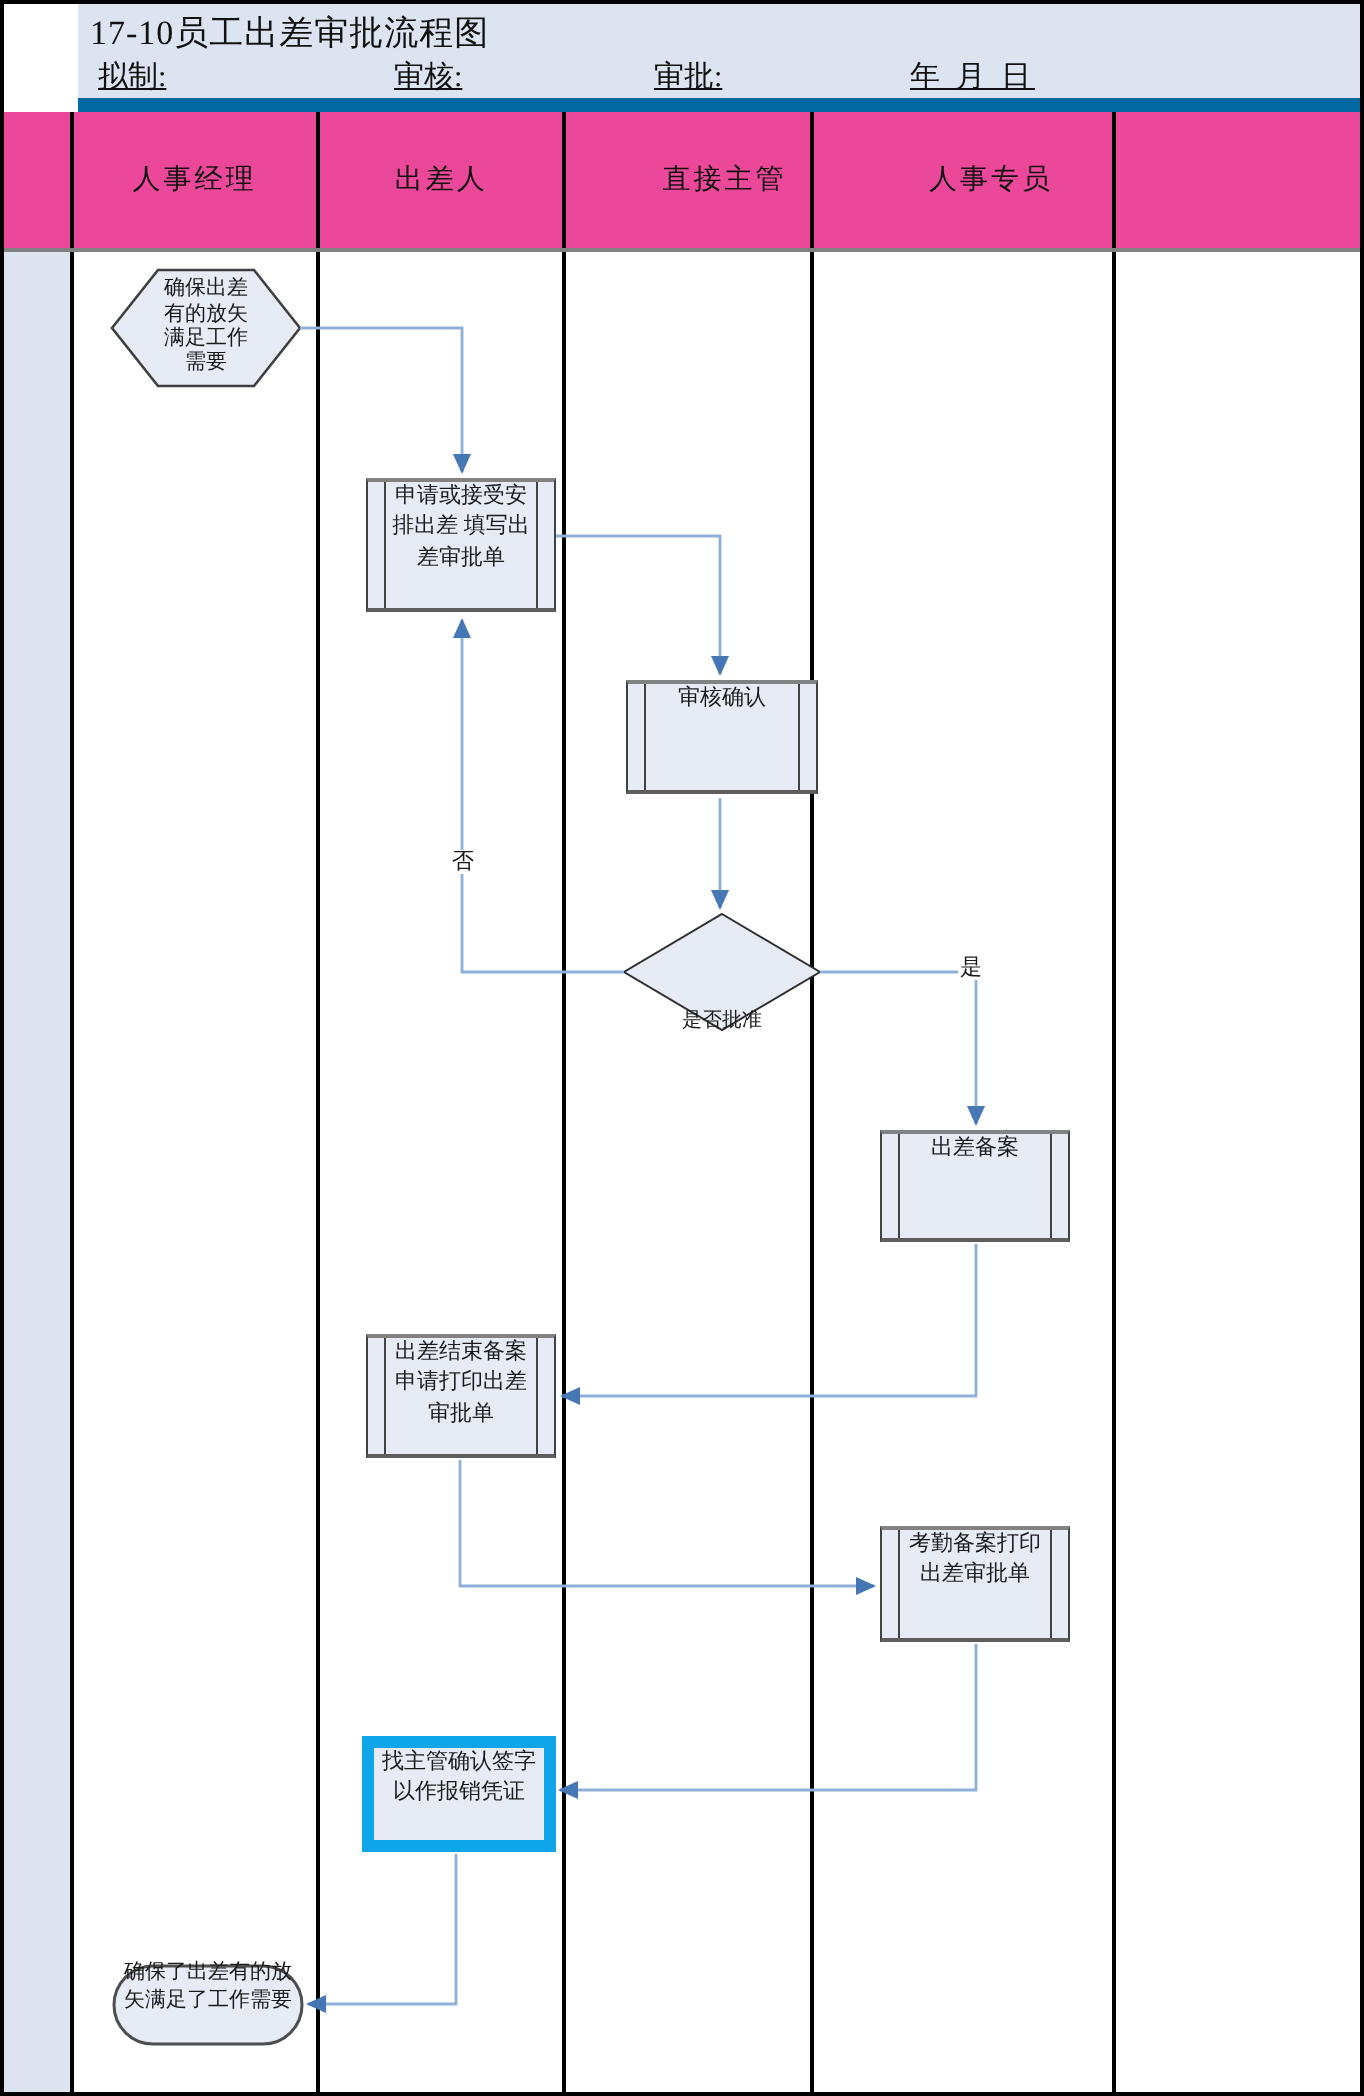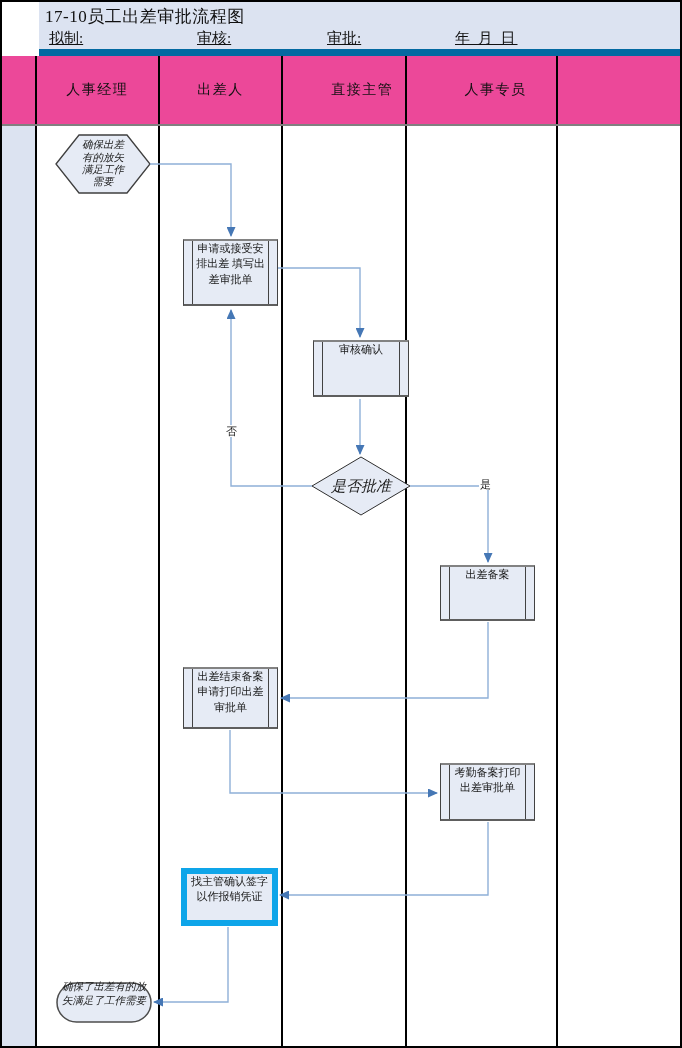--- a/index.html
+++ b/index.html
@@ -54,21 +54,21 @@
   }
   .pbox::before, .pbox::after {
     content:""; position:absolute; top:0; bottom:0; width:1px; background:#424242;
   }
   .pbox::before { left:8px; } .pbox::after { right:8px; }
   .pbox.plain { border:6px solid #0ea5e9; }
   .pbox.plain::before, .pbox.plain::after { display:none; }
   .ptext { font-size:11px; line-height:1.4; color:#1a1a1a; display:inline-block; }
   .shape-label {
     position:absolute; z-index:4; display:flex; align-items:center; justify-content:center;
-    text-align:center; color:#1a1a1a;font-style:italic;
+    text-align:center; color:#1a1a1a;
   }
   .edge-label {
     position:absolute; z-index:4; font-size:11px; color:#1a1a1a;
     background:#fff; padding:0 1px; line-height:1.1;
   }
 </style>
 </head>
 <body>
 
 <div class="page">
@@ -144,20 +144,20 @@
   <div class="pbox" style="left:438px;top:761px;width:95px;height:58px">
     <span class="ptext" style="max-width:73px">考勤备案打印出差审批单</span>
   </div>
 
   <div class="pbox plain" style="left:179px;top:866px;width:97px;height:58px">
     <span class="ptext" style="max-width:90px">找主管确认签字以作报销凭证</span>
   </div>
 
   <div class="shape-label" style="left:78px;top:136px;width:46px;height:52px;font-size:10.5px;line-height:1.18">确保出差有的放矢满足工作需要</div>
 
-  <div class="shape-label" style="left:319px;top:476px;width:80px;height:16px;font-size:15px">是否批准</div>
+  <div class="shape-label" style="left:319px;top:500px;width:80px;height:16px;font-size:10px">是否批准</div>
 
   <div class="shape-label" style="left:58px;top:983px;width:88px;height:18px;font-size:10.5px;line-height:1.3">确保了出差有的放矢满足了工作需要</div>
 
   <span class="edge-label" style="left:223px;top:423px">否</span>
   <span class="edge-label" style="left:477px;top:476px">是</span>
 
 </div>
 
 </body></html>

